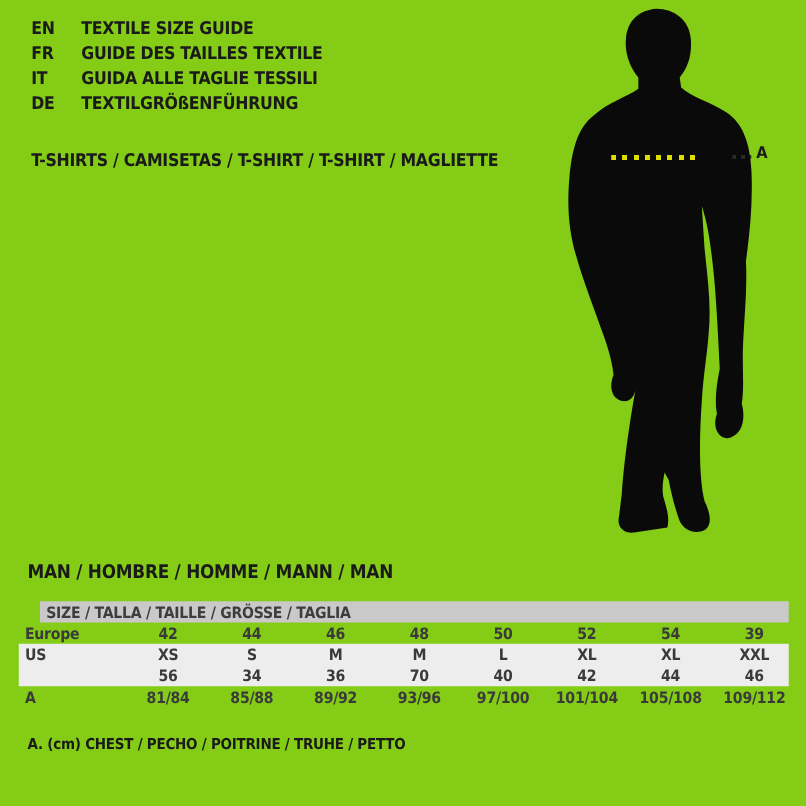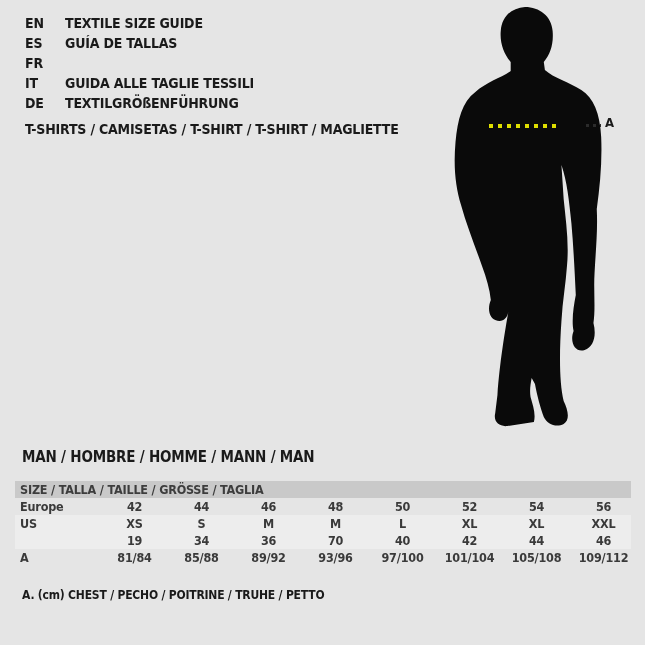--- a/index.html
+++ b/index.html
@@ -1,20 +1,20 @@
 <!DOCTYPE html>
 <html><head>
 <meta charset="utf-8">
 <style>
   html, body { margin: 0; padding: 0; background: #ffffff; }
   .canvas {
     position: relative;
     width: 645px;
     height: 645px;
-    background: #e5e5e5;
+    background: #84cc16;
     overflow: hidden;
     font-family: "DejaVu Sans", "Liberation Sans", sans-serif;
     font-stretch: condensed;
     font-weight: bold;
     color: #1a1a1a;
     letter-spacing: -0.2px;
   }
 
   
   .lang-block { position: absolute; left: 25px; top: 13px; }
@@ -39,46 +39,43 @@
   }
   .measure-a { position: absolute; left: 155px; top: 115px; font-size: 13px; }
 
   
   .man-label { position: absolute; left: 22px; top: 448px; font-size: 15px; white-space: nowrap; }
 
   
   .size-table { position: absolute; left: 15px; top: 481px; width: 616px; font-size: 12.5px; color: #3a3a3a; }
   .table-header {
     height: 17px; line-height: 17px; padding-left: 5px;
-    background: var(--header-bg); color: #3d3d3d; white-space: nowrap;
+    background: var(--header-bg); color: #3d3d3d; white-space: nowrap; margin-left: 17px;
   }
   .t-row { display: flex; height: 17px; line-height: 17px; gap: 12px; }
   .t-row.striped { background: var(--stripe-bg); }
   .t-label { flex: 0 0 75px; padding-left: 5px; }
   .t-cell { flex: 1 1 0; text-align: center; }
 
   
   .footnote { position: absolute; left: 22px; top: 588px; font-size: 12px; white-space: nowrap; }
 </style>
 </head>
 <body>
 
 <div class="canvas" style="--dot-color: #dede00; --header-bg: #c9c9c9; --stripe-bg: #ededed;">
 
   <div class="lang-block">
     <div class="lang-row">
       <span class="lang-code">EN</span>
       <span class="lang-label">TEXTILE SIZE GUIDE</span>
     </div>
     <div class="lang-row">
-      <span class="lang-code">ES</span>
-      <span class="lang-label">GUÍA DE TALLAS</span>
-    </div>
-    <div class="lang-row">
       <span class="lang-code">FR</span>
+      <span class="lang-label">GUIDE DES TAILLES TEXTILE</span>
     </div>
     <div class="lang-row">
       <span class="lang-code">IT</span>
       <span class="lang-label">GUIDA ALLE TAGLIE TESSILI</span>
     </div>
     <div class="lang-row">
       <span class="lang-code">DE</span>
       <span class="lang-label">TEXTILGRÖßENFÜHRUNG</span>
     </div>
   </div>
@@ -142,36 +139,36 @@
     <div>
         <div class="t-row">
           <span class="t-label">Europe</span>
           <span class="t-cell">42</span>
           <span class="t-cell">44</span>
           <span class="t-cell">46</span>
           <span class="t-cell">48</span>
           <span class="t-cell">50</span>
           <span class="t-cell">52</span>
           <span class="t-cell">54</span>
-          <span class="t-cell">56</span>
+          <span class="t-cell">39</span>
         </div>
         <div class="t-row striped">
           <span class="t-label">US</span>
           <span class="t-cell">XS</span>
           <span class="t-cell">S</span>
           <span class="t-cell">M</span>
           <span class="t-cell">M</span>
           <span class="t-cell">L</span>
           <span class="t-cell">XL</span>
           <span class="t-cell">XL</span>
           <span class="t-cell">XXL</span>
         </div>
         <div class="t-row striped">
           <span class="t-label"></span>
-          <span class="t-cell">19</span>
+          <span class="t-cell">56</span>
           <span class="t-cell">34</span>
           <span class="t-cell">36</span>
           <span class="t-cell">70</span>
           <span class="t-cell">40</span>
           <span class="t-cell">42</span>
           <span class="t-cell">44</span>
           <span class="t-cell">46</span>
         </div>
         <div class="t-row">
           <span class="t-label">A</span>

